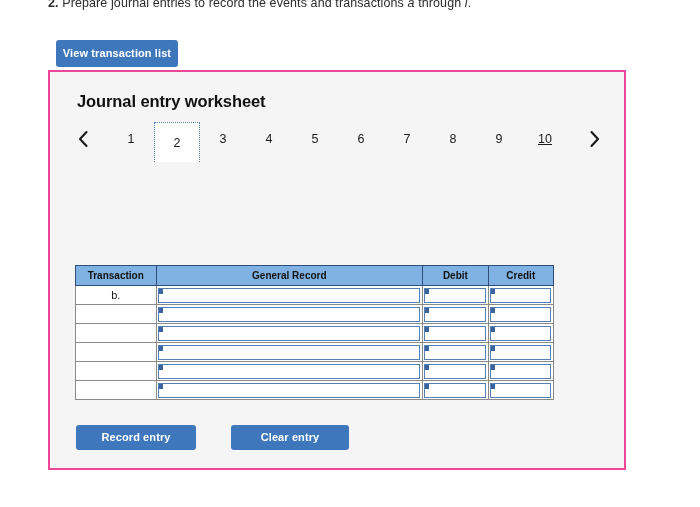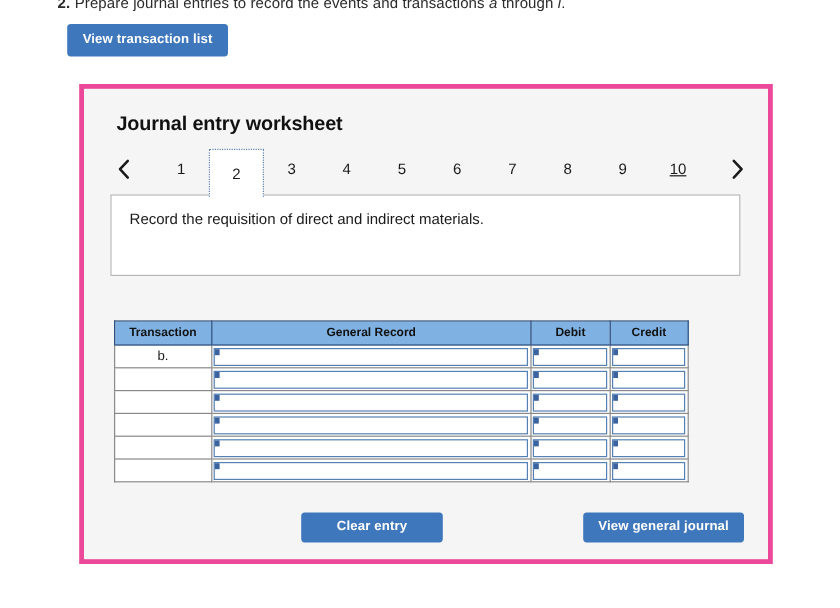--- a/index.html
+++ b/index.html
@@ -43,34 +43,34 @@
     padding: 0;
     line-height: 1;
     display: flex;
     align-items: center;
     justify-content: center;
   }
 
   .view-transaction-list {
     position: absolute;
     left: 56px;
-    top: 20px;
-    width: 134px;
+    top: 40px;
+    width: 122px;
     height: 27px;
   }
 
   
   .worksheet-card {
     position: absolute;
-    left: 66px;
+    left: 48px;
     top: 70px;
     width: 578px;
     height: 400px;
     background: #f5f5f5;
-    border: 4px solid #ec4899;
+    border: 2px solid #ec4899;
     box-sizing: border-box;
   }
 
   .worksheet-title {
     position: absolute;
     left: 27px;
     top: 20px;
     font-size: 16.5px;
     font-weight: bold;
     color: #111111;
@@ -288,23 +288,20 @@
 
     <button class="pager-arrow pager-next">
       <span>
         <svg width="12" height="18" viewBox="0 0 12 18">
           <path d="M2.5 2 L9 9 L2.5 16" stroke="#1a1a1a" stroke-width="2.1" fill="none" stroke-linecap="round" stroke-linejoin="round"></path>
         </svg>
       </span>
     </button>
   </div>
 
-  <div class="desc-box">
-    <div class="desc-text">Record the requisition of direct and indirect materials.</div>
-  </div>
 
 
   <table class="jtable">
     <colgroup>
       <col class="col-transaction">
       <col class="col-journal">
       <col class="col-debit">
       <col class="col-credit">
     </colgroup>
     <thead>
@@ -396,16 +393,16 @@
           <td>
             <span class="cellbox"></span>
           </td>
           <td>
             <span class="cellbox"></span>
           </td>
         </tr>
       </tbody>
   </table>
 
+  <button class="btn btn-record">Record entry</button>
   <button class="btn btn-clear">Clear entry</button>
-  <button class="btn btn-viewjournal">View general journal</button>
 
 </div>
 
 </body></html>

